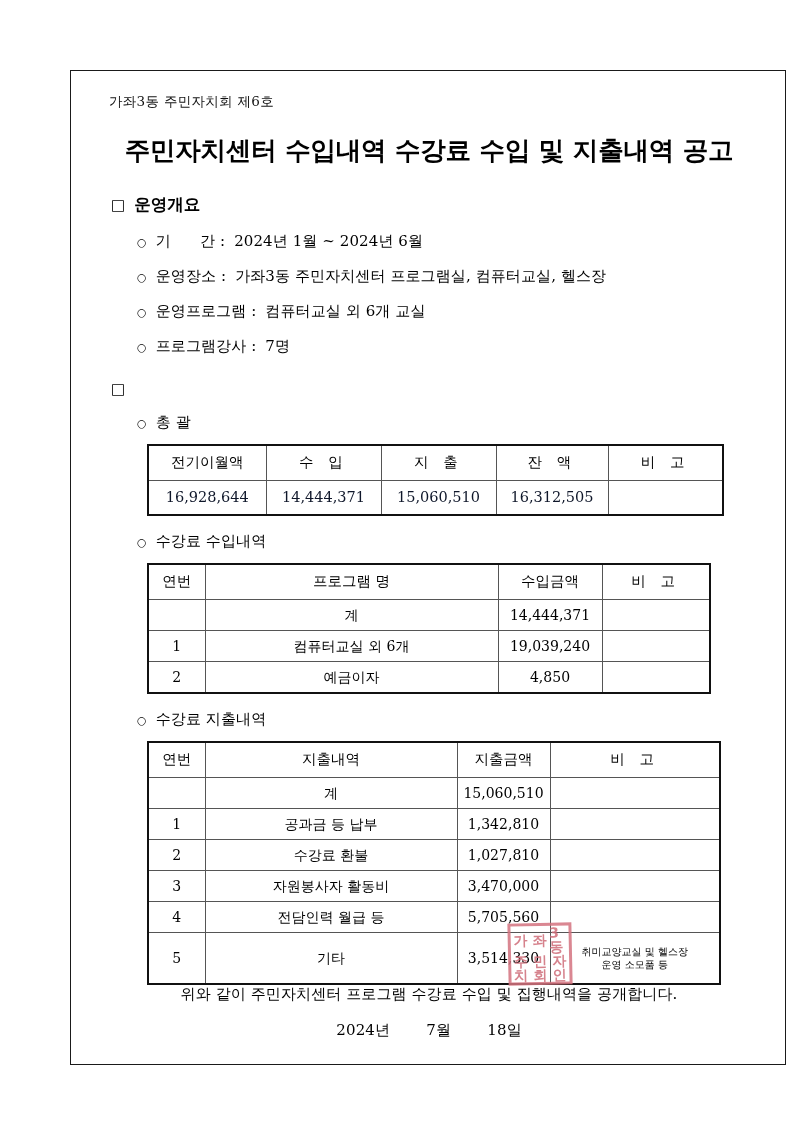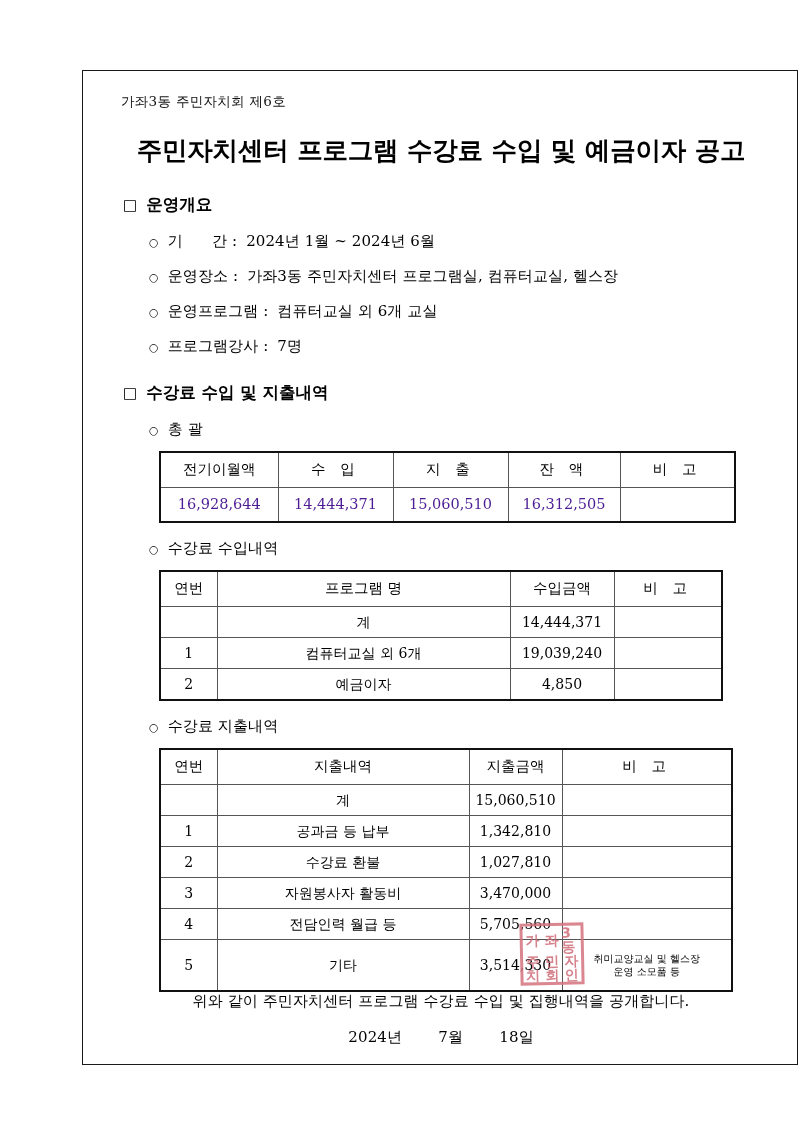--- a/index.html
+++ b/index.html
@@ -13,21 +13,21 @@
     height: 1131px;
     font-family: "DejaVu Sans", "Liberation Sans", sans-serif;
     color: #000000;
     position: relative;
     overflow: hidden;
   }
 
   
   .page-sheet {
     position: absolute;
-    left: 82px;
+    left: 70px;
     top: 70px;
     width: 716px;
     height: 995px;
     border: 1.6px solid #1a1a1a;
     box-sizing: border-box;
     background: #ffffff;
     text-decoration: underline;
   }
 
   .page-inner {
@@ -118,21 +118,21 @@
   table.doc-tbl.outer-thick {
     border: 2px solid #111;
   }
   table.doc-tbl th {
     height: 28px;
     font-size: 14.5px;
   }
   table.doc-tbl td { height: 24px; }
   .hdr-row th { border-bottom: 1.6px solid #333; }
   .sp { letter-spacing: 0.35em; padding-left: 0.35em; }
-  .money-red { color: #4c1d95; font-size: 14.5px; }
+  .money-red { color: #0f172a; font-size: 14.5px; }
   .note-cell {
     text-align: left;
     font-size: 10px;
     padding-left: 5px;
     line-height: 1.45;
   }
 
   
   #tbl-summary { width: 575px; margin-top: 12px; }
   #tbl-summary td { height: 27px; }
@@ -195,21 +195,21 @@
   }
 </style>
 </head>
 <body>
 
 <div class="page-sheet">
   <div class="page-inner">
 
     <div class="doc-no">가좌3동 주민자치회 제6호</div>
 
-    <div class="doc-title">주민자치센터 프로그램 수강료 수입 및 예금이자 공고</div>
+    <div class="doc-title">주민자치센터 수입내역 수강료 수입 및 지출내역 공고</div>
 
     <div class="sec-head">
       <span class="bullet-sq">□</span>
       <span>운영개요</span>
     </div>
 
     <div class="sub-item">
       <span class="bullet-ci">○</span>
       <span class="sub-label">기      간 :</span>
       <span>2024년 1월   ~ 2024년 6월</span>
@@ -228,21 +228,20 @@
     </div>
 
     <div class="sub-item">
       <span class="bullet-ci">○</span>
       <span class="sub-label">프로그램강사 :</span>
       <span>7명</span>
     </div>
 
     <div class="sec-head">
       <span class="bullet-sq">□</span>
-      <span>수강료 수입 및 지출내역</span>
     </div>
 
     <div class="sub-item">
       <span class="bullet-ci">○</span>
       <span class="sub-head">총  괄</span>
     </div>
 
     <div class="tbl-wrap">
       <table class="doc-tbl outer-thick" id="tbl-summary">
         <colgroup>

